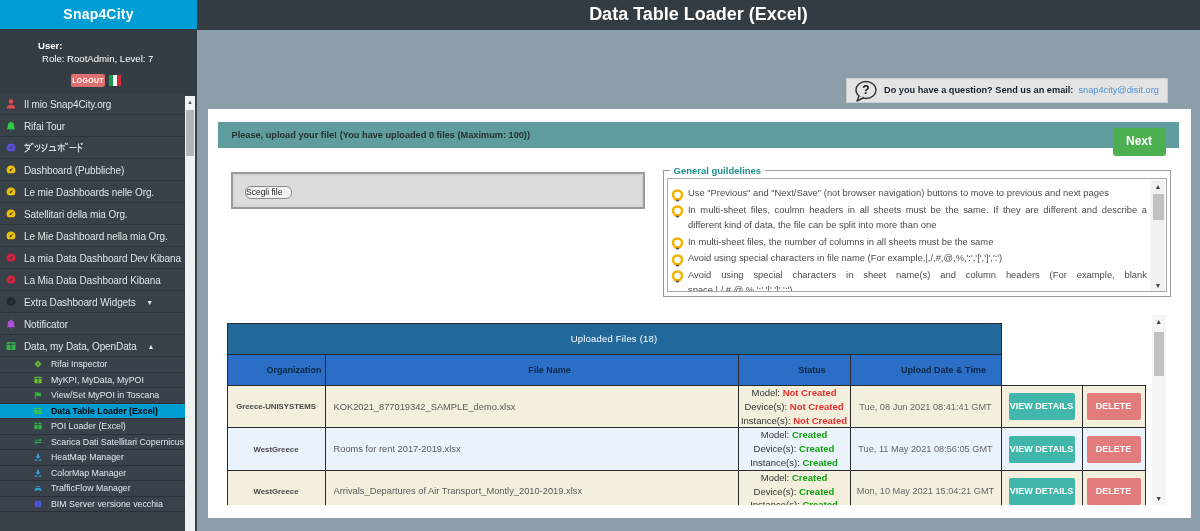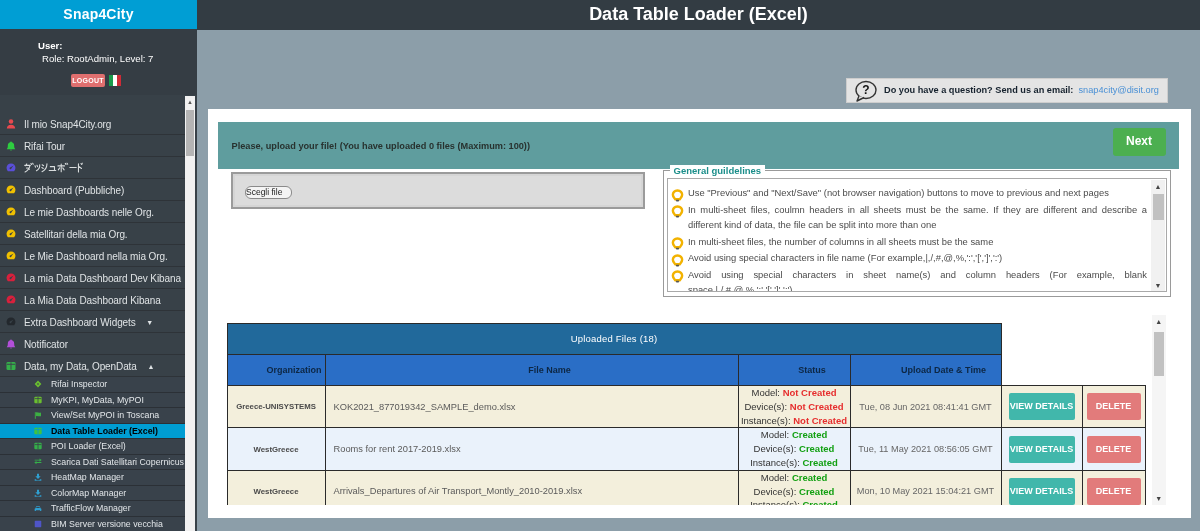--- a/index.html
+++ b/index.html
@@ -10,21 +10,21 @@
 
 #sidebar { left:0; top:0; width:197px; height:531px; background:#384148; }
 #sbhead { left:0; top:0; width:197px; height:29.5px; background:#009ed4; color:#fff; font-size:14px; font-weight:700; text-align:center; line-height:29px; letter-spacing:.2px; }
 #userbox { left:0; top:29px; width:197px; height:66px; background:#353d44; color:#fff;text-decoration:underline; }
 #userbox .u1 { position:absolute; left:38px; top:11px; font-size:9.6px; font-weight:700; }
 #userbox .u2 { position:absolute; left:42px; top:24px; font-size:9.6px; }
 #logout { position:absolute; left:71px; top:44.5px; width:34px; height:13px; background:#e06f6f; border-radius:2px; color:#fff; font-size:7px; font-weight:700; text-align:center; line-height:13px; letter-spacing:.3px; }
 #itflag { position:absolute; left:108.5px; top:45.5px; width:13px; height:11px; }
 #itflag div { position:absolute; top:0; width:4.33px; height:11px; }
 
-#menu { left:0; top:113px; width:186px; }
+#menu { left:0; top:93px; width:186px; }
 .mrow { position:relative; width:186px; height:22px; border-bottom:1px solid #2e3338; background:#384148; color:#dfe3e5; font-size:10px; letter-spacing:-0.1px; }
 .mrow .ic { position:absolute; left:5.5px; top:50%; transform:translateY(-50%); width:10px; height:11px; display:flex; align-items:center; justify-content:center; }
 .mrow .tx { position:absolute; left:24px; top:50%; transform:translateY(-50%); white-space:nowrap; }
 .srow { position:relative; width:186px; height:15.5px; background:#39424b; border-bottom:1px solid #2b3036; color:#e2e6e9; font-size:8.8px; }
 .srow .ic { position:absolute; left:33.5px; top:50%; transform:translateY(-50%); width:8px; height:9px; display:flex; align-items:center; justify-content:center; }
 .srow .tx { position:absolute; left:51px; top:50%; transform:translateY(-50%); white-space:nowrap; }
 .srow.hl { background:#009dd2; color:#000; font-weight:700; }
 .caret { display:inline-block; margin-left:8px; font-size:7px; vertical-align:1px; }
 
 
@@ -37,21 +37,21 @@
 
 
 #qbox { left:846px; top:77.5px; width:322px; height:25.5px; background:#e4e4e4; border:1px solid #cdcdcd; }
 #qbox .txt { position:absolute; left:37px; top:50%; transform:translateY(-50%); font-size:9.2px; color:#16222e; font-weight:600; white-space:nowrap; }
 #qbox .txt a { color:#4a90d5; text-decoration:none; font-weight:400; }
 #qbox svg { position:absolute; left:5px; top:1px; }
 
 
 #panel { left:207.5px; top:108.5px; width:983.5px; height:409px; background:#fff; }
 
-#banner { left:10px; top:13.5px; width:961.5px; height:47px; background:#5f9d9e; }
+#banner { left:10px; top:13.5px; width:961.5px; height:26px; background:#5f9d9e; }
 #banner .btx { position:absolute; left:14px; top:50%; transform:translateY(-50%); font-size:9.2px; font-weight:600; color:#28322f; }
 #next { position:absolute; right:13.5px; top:6px; width:53px; height:27.5px; background:#4caf50; border-radius:3px; color:#fff; font-size:12px; font-weight:600; text-align:center; line-height:27px; }
 
 #upload { left:23.5px; top:63.5px; width:414px; height:37px; background:#d5d5d5; border:2px solid #9b9b9b; }
 #upload .inner { position:absolute; left:2px; top:2px; right:2px; bottom:2px; background:#dcdcdc; }
 #scegli { position:absolute; left:10px; top:10px; width:47px; height:13px; background:#f4f4f4; border:1px solid #8a8a8a; border-radius:6px; font-size:8.5px; color:#222; text-align:left; line-height:11px; }
 
 
 #fieldset { left:455px; top:61.5px; width:508.5px; height:127px; border:1px solid #9a9a9a; }
 #legend { position:absolute; left:6px; top:-6px; background:#fff; padding:0 4px; font-size:9.5px; font-weight:700; color:#1b8e8a; }

